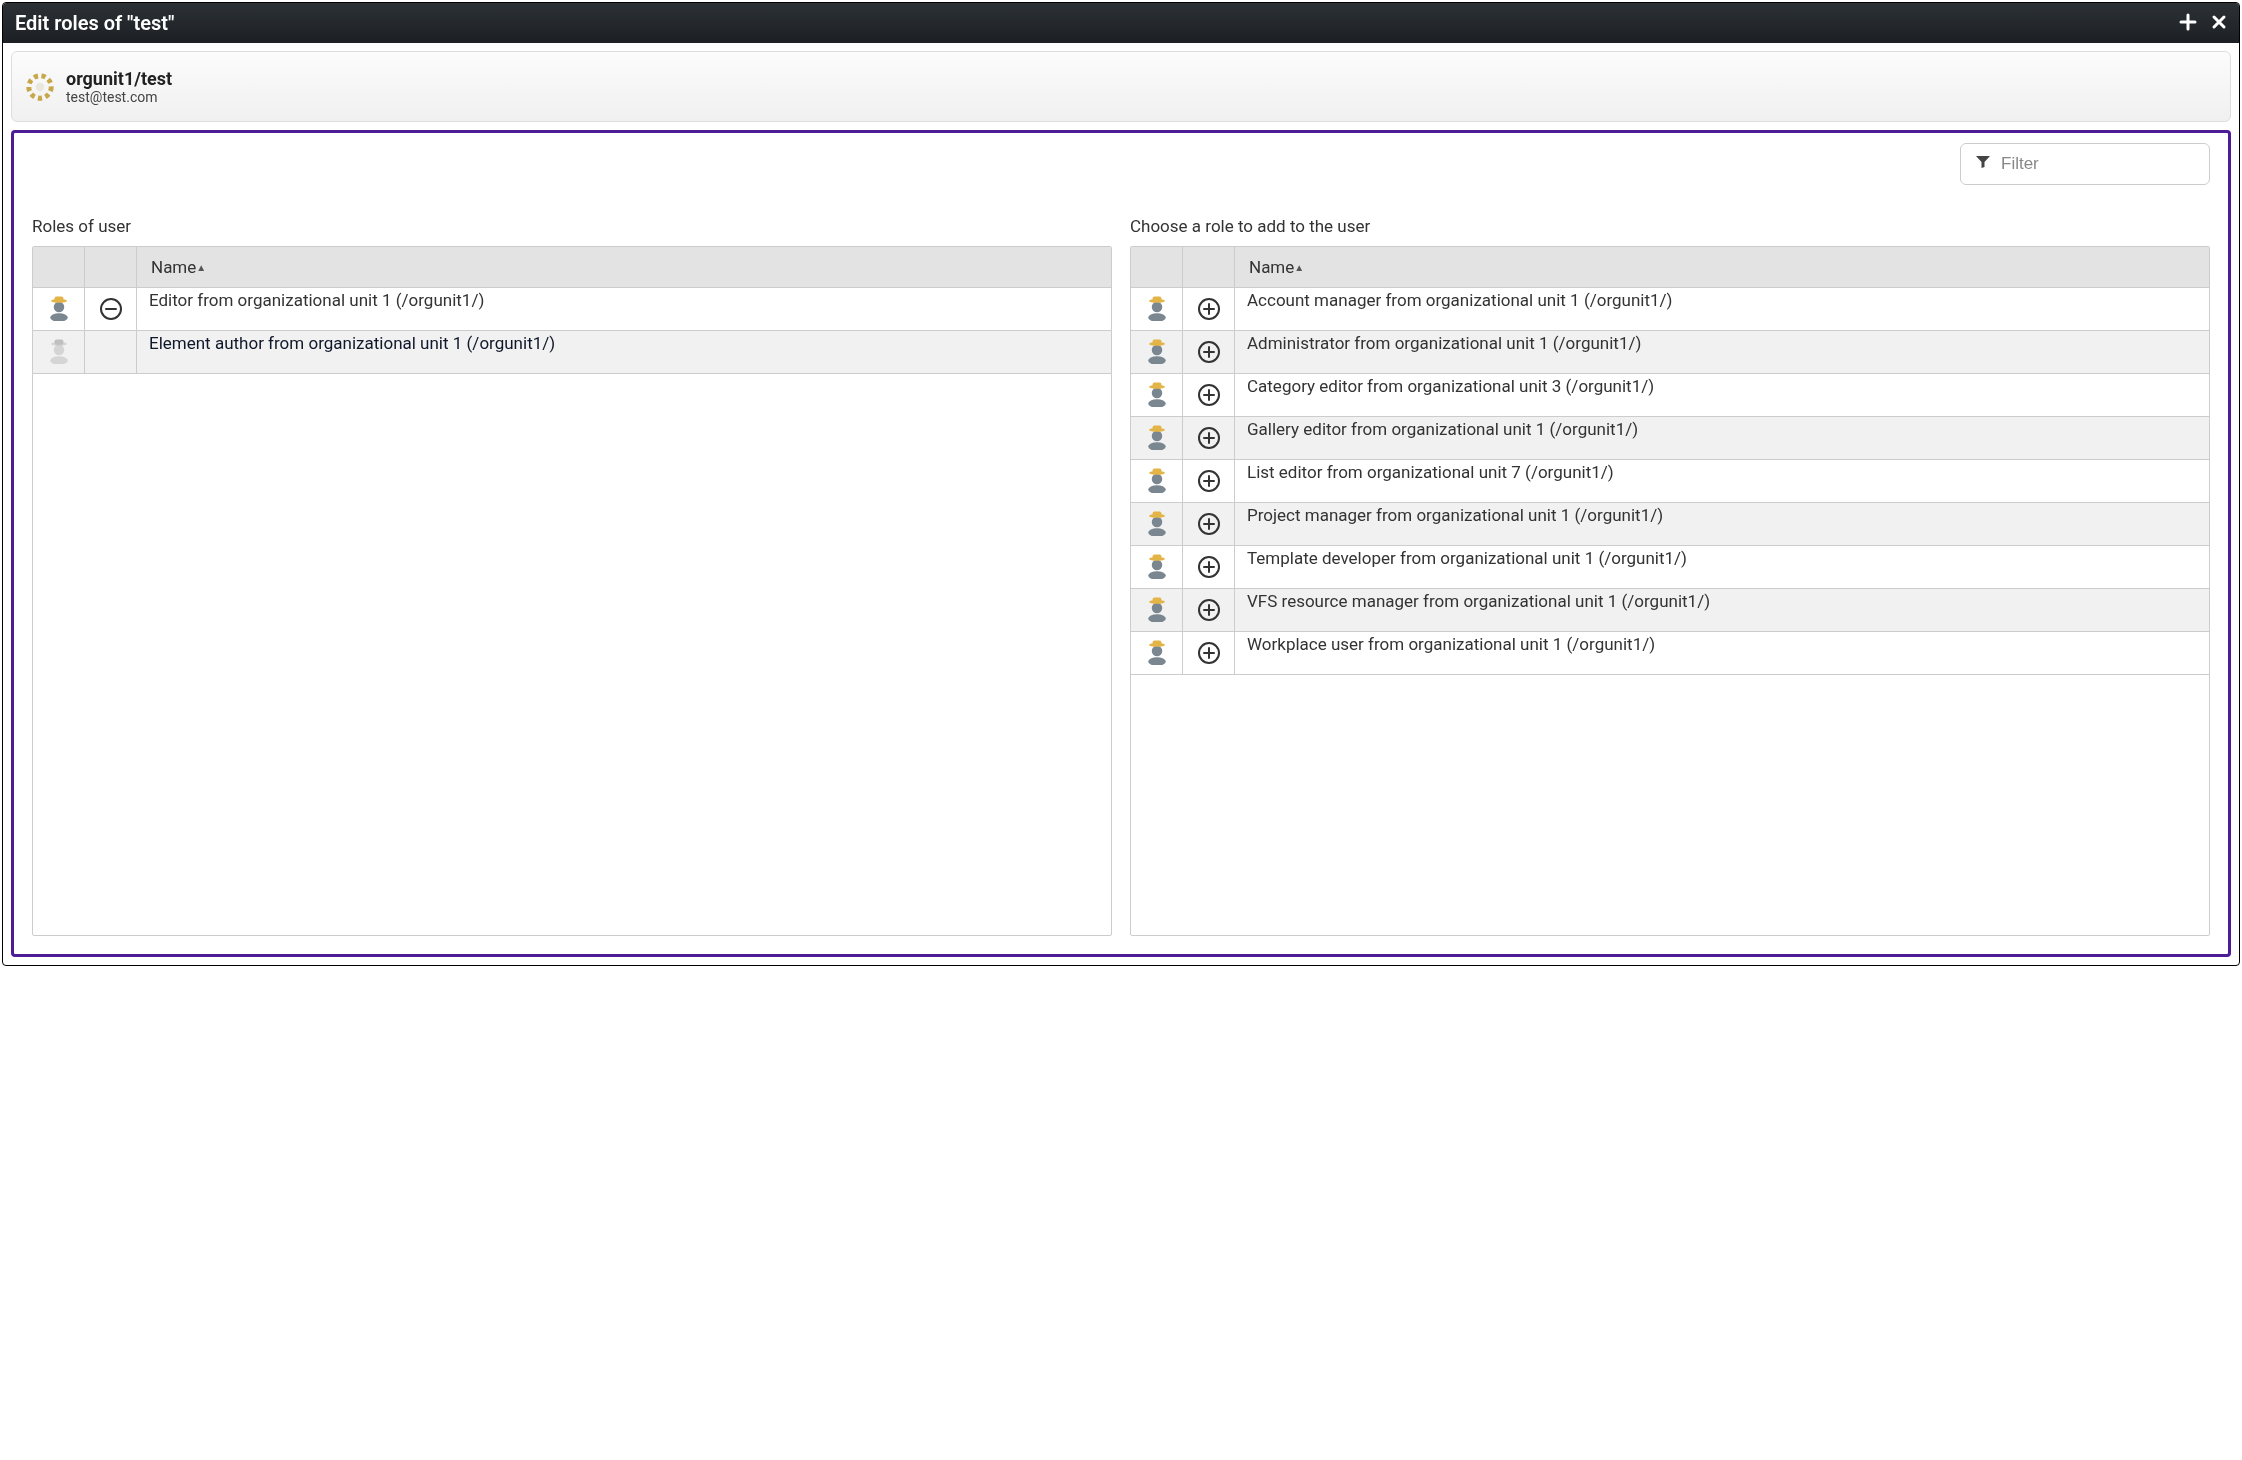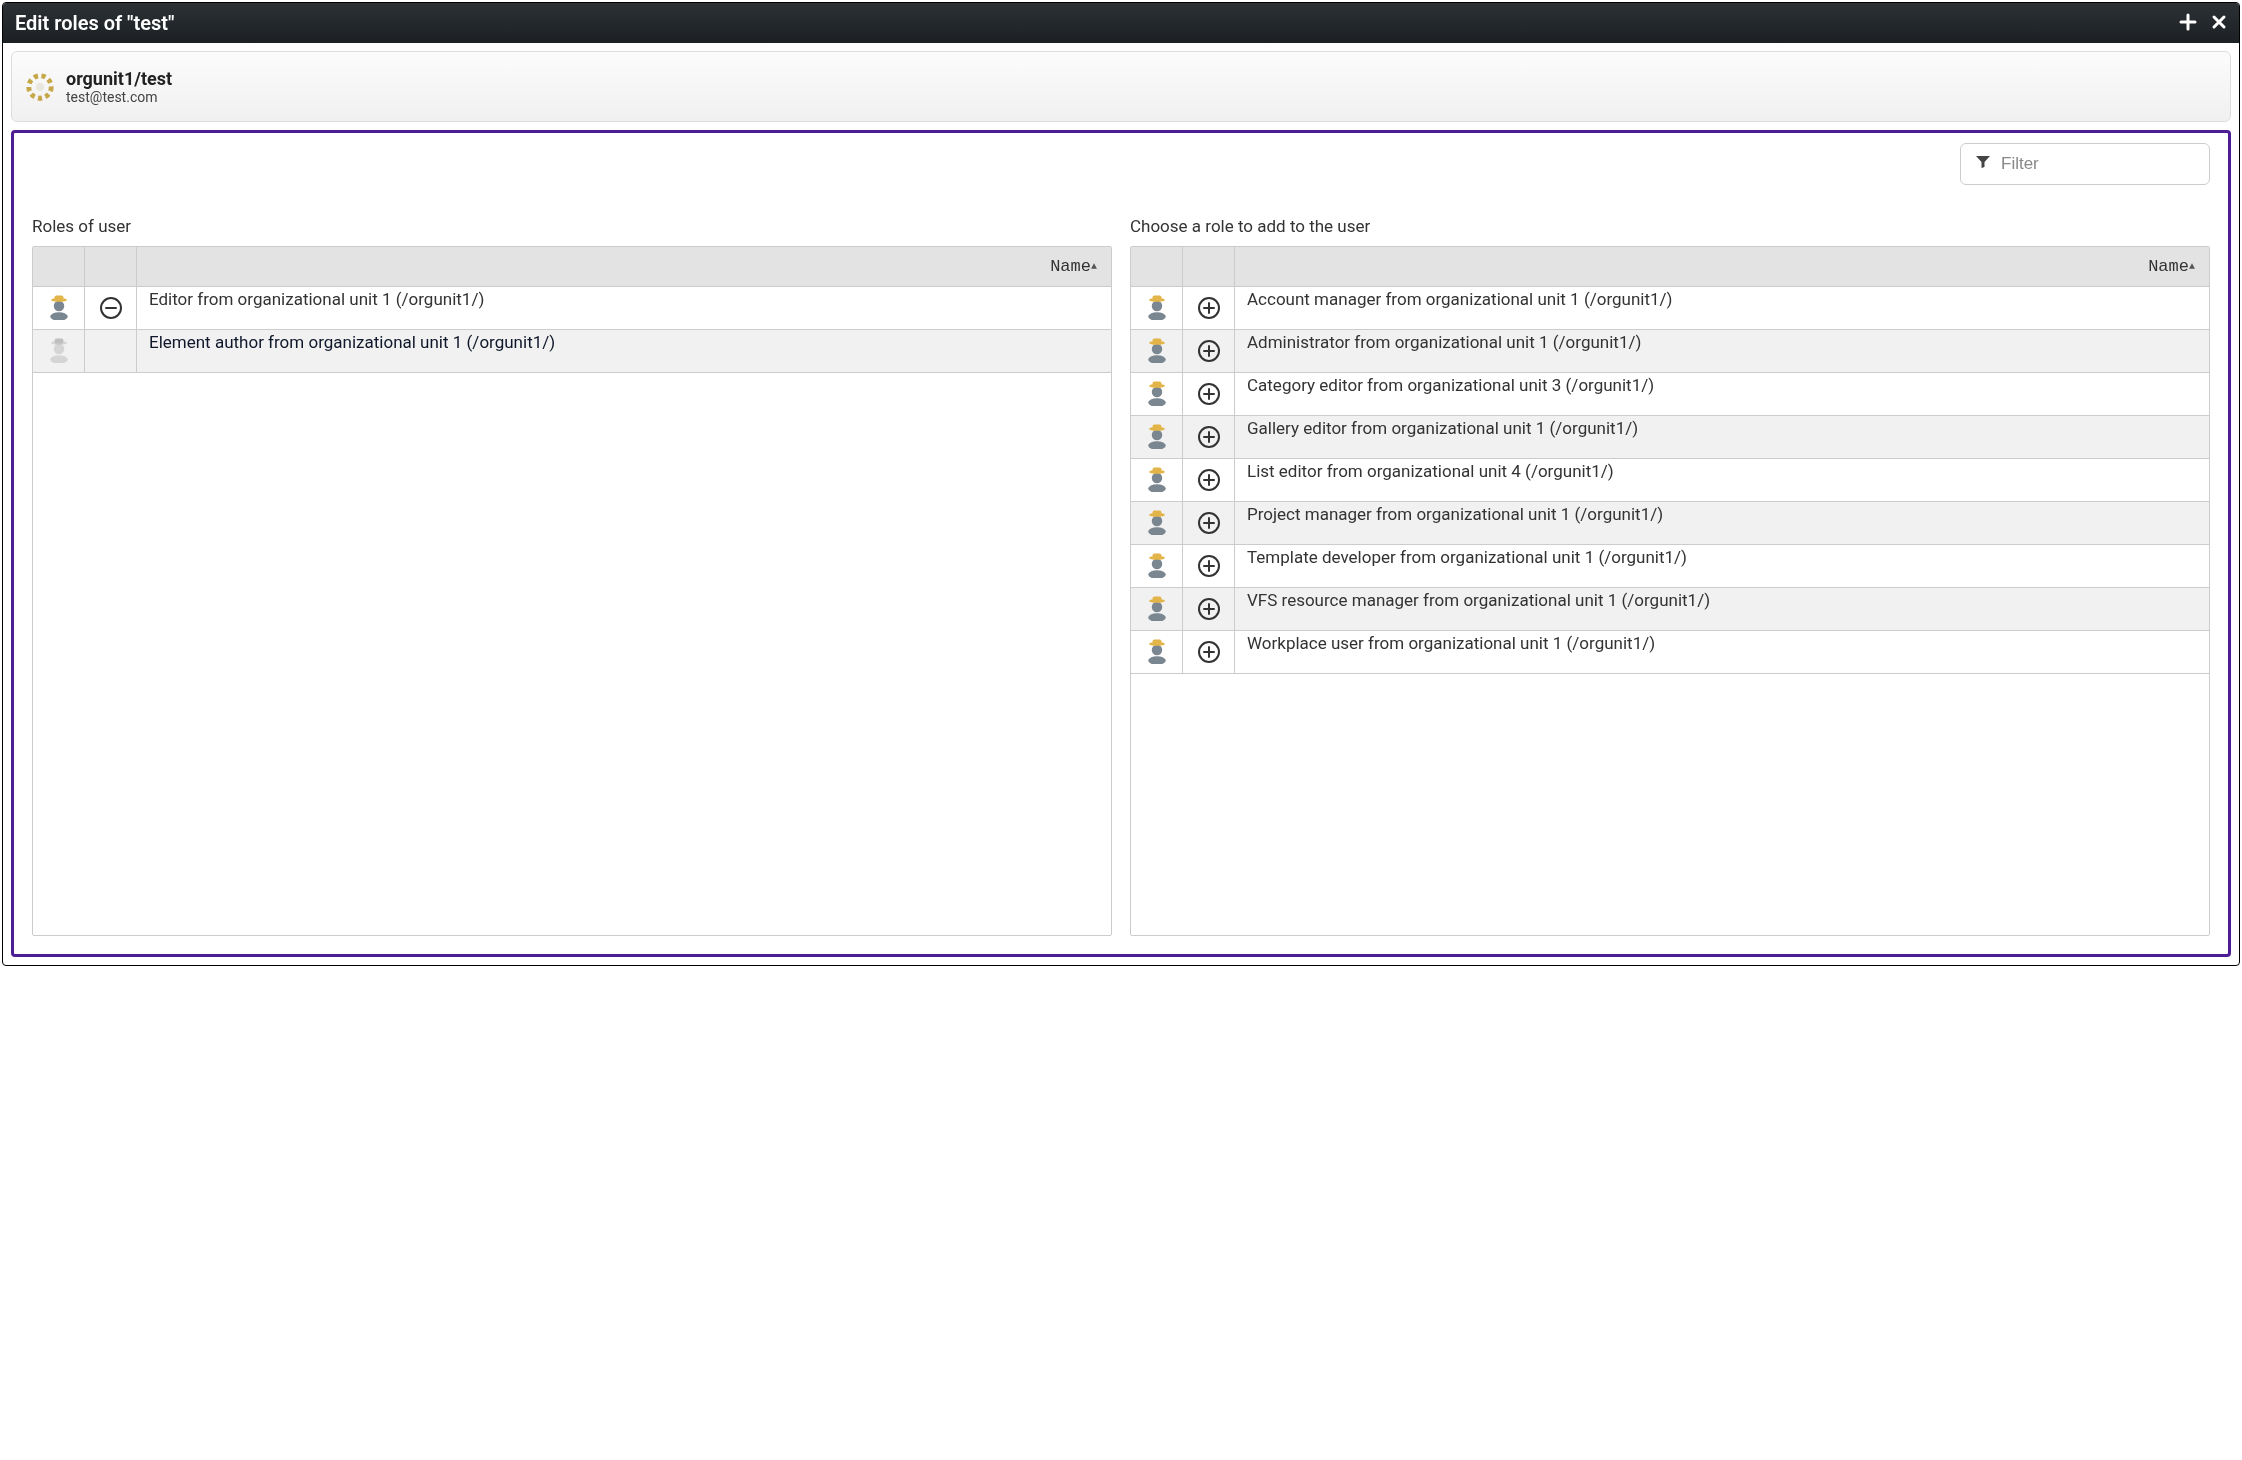--- a/index.html
+++ b/index.html
@@ -118,25 +118,24 @@
       display: flex;
       background: #e3e3e3;
       border-bottom: 1px solid #ccc;
     }
     .th-icon { width: 52px; border-right: 1px solid #ccc; }
     .th-action { width: 52px; border-right: 1px solid #ccc; }
     .th-name {
       flex: 1;
       display: flex;
       align-items: center;
-      justify-content: flex-end;
+      justify-content: flex-start;
       padding: 10px 14px;
       font-size: 17px;
       color: #333;
-      font-family: Liberation Mono, monospace;
     }
     .sort-arrow { font-size: 10px; color: #555; }
 
     .tbody .row {
       display: flex;
       border-bottom: 1px solid #ccc;
       align-items: stretch;
       height: 43px;
     }
     .tbody .row:nth-child(even) { background: #f1f1f1; }
@@ -361,21 +360,21 @@
     <rect x="11" y="4" width="10" height="6" rx="2" fill="#e3b447"></rect>
   </svg></span>
               </div>
               <div class="cell-action">
                 <span class="circle-btn">
       <svg viewBox="0 0 12 12">
                     <path d="M6 1v10M1 6h10" stroke="#333" stroke-width="2" stroke-linecap="round"></path>
                   </svg>
     </span>
               </div>
-              <div class="cell-name">List editor from organizational unit 4 (/orgunit1/)</div>
+              <div class="cell-name">List editor from organizational unit 7 (/orgunit1/)</div>
             </div>
             <div class="row">
               <div class="cell-icon">
                 <span><svg class="user-svg" viewBox="0 0 32 32">
     <ellipse cx="16" cy="28" rx="10" ry="5" fill="#7a8690"></ellipse>
     <circle cx="16" cy="16" r="6" fill="#7a8690"></circle>
     <ellipse cx="16" cy="9" rx="9" ry="2.2" fill="#e3b447"></ellipse>
     <rect x="11" y="4" width="10" height="6" rx="2" fill="#e3b447"></rect>
   </svg></span>
               </div>

